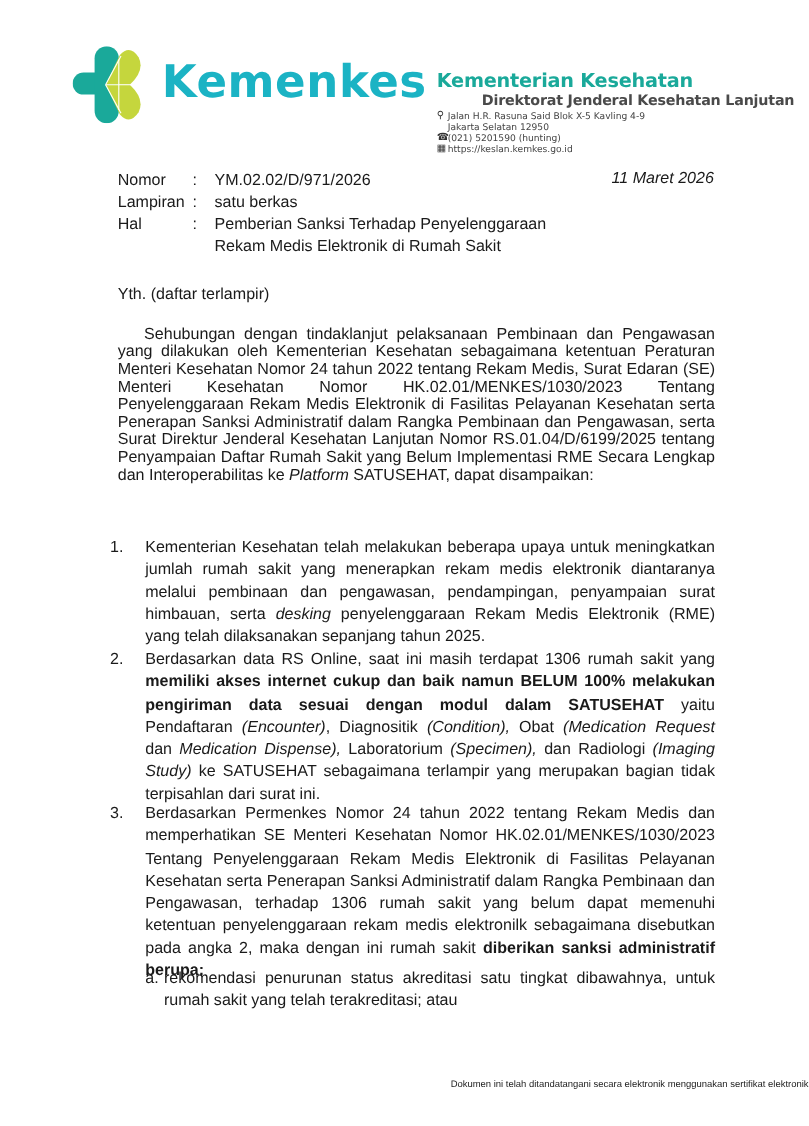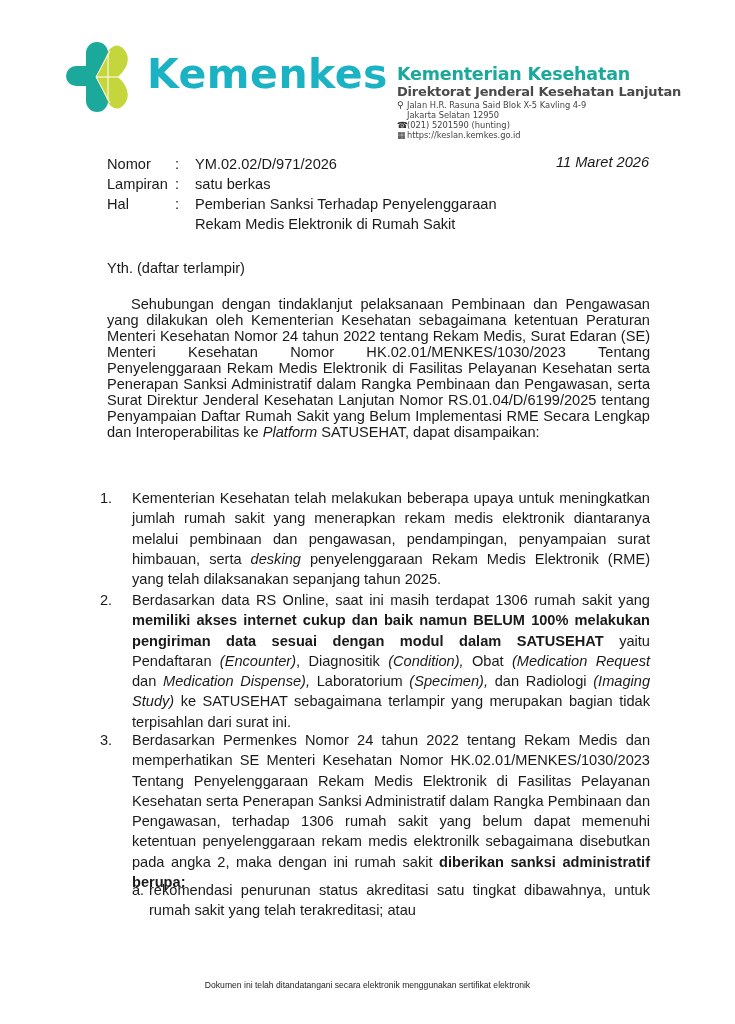--- a/index.html
+++ b/index.html
@@ -1,40 +1,40 @@
 <!DOCTYPE html>
 <html><head>
 <meta charset="utf-8">
 <style>
   html, body { margin: 0; padding: 0; background: #ffffff; }
   body { width: 735px; height: 1024px; position: relative; overflow: hidden; font-family: "Liberation Sans", sans-serif; color: #1a1a1a; }
   .logo { position: absolute; left: 66px; top: 42px; width: 64px; height: 70px; }
   .brand { position: absolute; left: 147px; top: 50px; font-family: "DejaVu Sans", sans-serif; font-weight: bold; font-size: 41px; color: #1bb3c4; letter-spacing: 0.5px; text-align: center; }
   .kop { position: absolute; left: 397px; top: 32px; font-family: "DejaVu Sans", sans-serif; }
   .kop .ministry { font-size: 17.5px; font-weight: bold; color: #1aa99a; line-height: 20px; letter-spacing: -0.2px; margin-top: 32px; }
-  .kop .directorate { font-size: 13px; font-weight: bold; color: #4a4a4a; line-height: 16px; letter-spacing: -0.2px; }
+  .kop .directorate { font-size: 13px; font-weight: bold; color: #4a4a4a; line-height: 16px; letter-spacing: -0.2px; margin-left: 41px; }
   .kop .line { font-size: 8.3px; color: #444; line-height: 10px; display: flex; align-items: center; }
   .kop .line .ic { width: 10px; display: inline-block; font-size: 9px; color: #333; }
   .kop .indent { padding-left: 10px; }
   .meta { position: absolute; left: 107px; top: 154px; font-size: 14.6px; line-height: 20px; }
   .meta .row { display: flex; }
   .meta .lbl { width: 68px; }
   .meta .colon { width: 20px; }
   .meta .val { width: 340px; }
   .date { position: absolute; right: 86px; top: 154px; font-size: 14.6px; font-style: italic; }
   .yth { position: absolute; left: 107px; top: 260px; font-size: 14.6px; }
   .para { position: absolute; left: 107px; top: 296px; width: 543px; font-size: 14.6px; line-height: 16px; text-align: justify; text-indent: 24px; }
   .list { position: absolute; left: 100px; width: 550px; font-size: 14.6px; line-height: 20.3px; }
   .item { display: flex; }
   .item .num { width: 32px; flex: none; }
   .item .txt { flex: 1; text-align: justify; }
   .sub { position: absolute; left: 132px; top: 880px; width: 518px; font-size: 14.6px; line-height: 20.3px; display: flex; }
   .sub .num { width: 17px; flex: none; }
   .sub .txt { flex: 1; text-align: justify; }
-  .footer { position: absolute; left: 0; width: 735px; top: 979px; text-align: center; font-size: 8.6px; line-height: 12px; color: #222; }
+  .footer { position: absolute; left: 0; width: 735px; top: 979px; text-align: right; font-size: 8.6px; line-height: 12px; color: #222; }
   b { font-weight: bold; }
   i { font-style: italic; }
 </style>
 </head>
 <body>
 
 <div class="logo">
   <svg width="64" height="70" viewBox="0 0 64 70">
     <rect x="0" y="24" width="30" height="20" rx="10" fill="#1aa99a"></rect>
     <rect x="20" y="0" width="22" height="70" rx="11" fill="#1aa99a"></rect>

